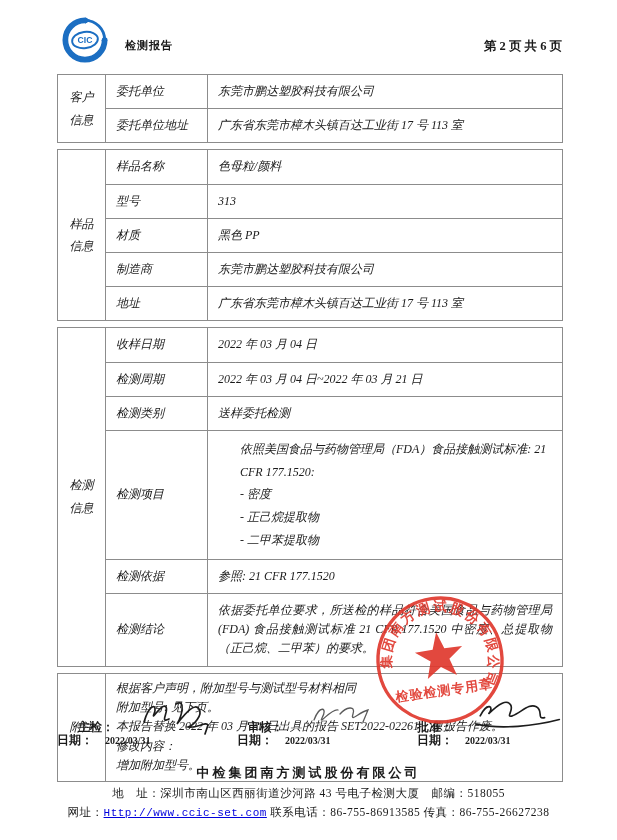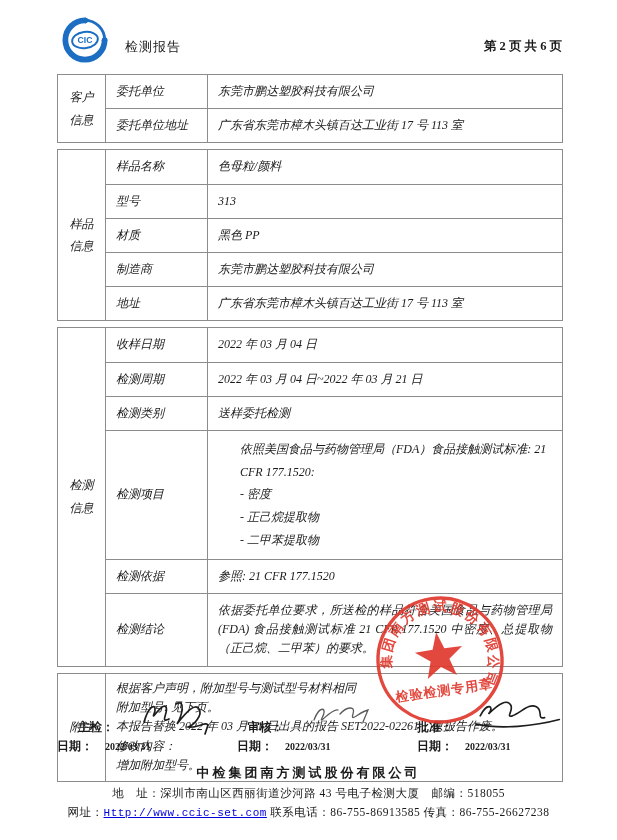--- a/index.html
+++ b/index.html
@@ -9,40 +9,40 @@
     font-family: "Liberation Serif", "DejaVu Serif", serif;
     color: #1a1a1a;
     position: relative;
     overflow: hidden;
   }
   .page { position: absolute; inset: 0; background: #fff; }
 
   
   .hdr { position: absolute; top: 14px; left: 0; width: 100%; height: 52px; }
   .logo { position: absolute; left: 62px; top: 3px; width: 46px; height: 46px; }
-  .hdr-title { position: absolute; left: 125px; top: 24px; font-size: 13px; font-weight: normal; letter-spacing: 1px; }
+  .hdr-title { position: absolute; left: 125px; top: 24px; font-size: 11px; font-weight: bold; letter-spacing: 1px; }
   .hdr-no { position: absolute; left: 237px; top: 24px; font-size: 12.5px; font-weight: bold; }
   .hdr-page { position: absolute; right: 55px; top: 24px; font-size: 12.5px; font-weight: bold; }
 
   
   .content { position: absolute; top: 74px; left: 57px; width: 562px; font-style: italic; }
   table { border-collapse: collapse; width: 506px; table-layout: fixed; margin-bottom: 6px; }
   td { border: 1px solid #8c8c8c; font-size: 12px; padding: 7px 10px; vertical-align: middle; line-height: 1.6; }
   col.c-sec { width: 48px; }
   col.c-field { width: 102px; }
   .sec-cell { text-align: center; padding: 4px 10px; line-height: 1.9; }
   .val-cell.justify { text-align: justify; }
   .mline div { line-height: 1.9; margin-left: 22px; }
   .notes td.notes-body { padding: 5px 10px; }
   .notes .notes-body div { line-height: 1.62; }
 
   
   .sigzone { position: absolute; top: 640px; left: 57px; width: 506px; height: 120px; }
   .sigrow { position: absolute; left: 0; top: 52px; width: 100%; display: flex; }
-  .daterow { position: absolute; left: 0; top: 98px; width: 100%; display: flex; }
+  .daterow { position: absolute; left: 0; top: 92px; width: 100%; display: flex; }
   .sigcol { display: flex; align-items: flex-end; margin-left: 21px; }
   .sigcol.c1 { width: 180px; } .sigcol.c2 { width: 180px; } .sigcol.c3 { width: 146px; }
   .siglabel, .datelabel { font-size: 12px; font-weight: bold; white-space: nowrap; }
   .sigimg { margin-left: 18px; }
   .datecol { display: flex; align-items: baseline; }
   .datecol.c1 { width: 180px; } .datecol.c2 { width: 180px; } .datecol.c3 { width: 146px; }
   .dateval { font-size: 10px; margin-left: 12px; font-weight: bold; }
 
   
   .stamp { position: absolute; left: 374px; top: 594px; width: 132px; height: 132px;

